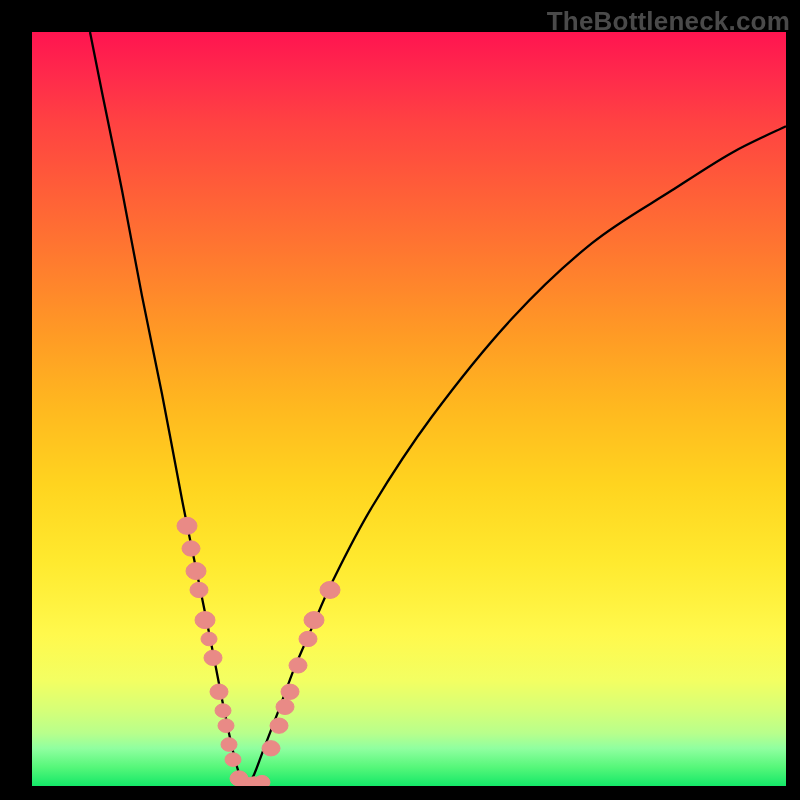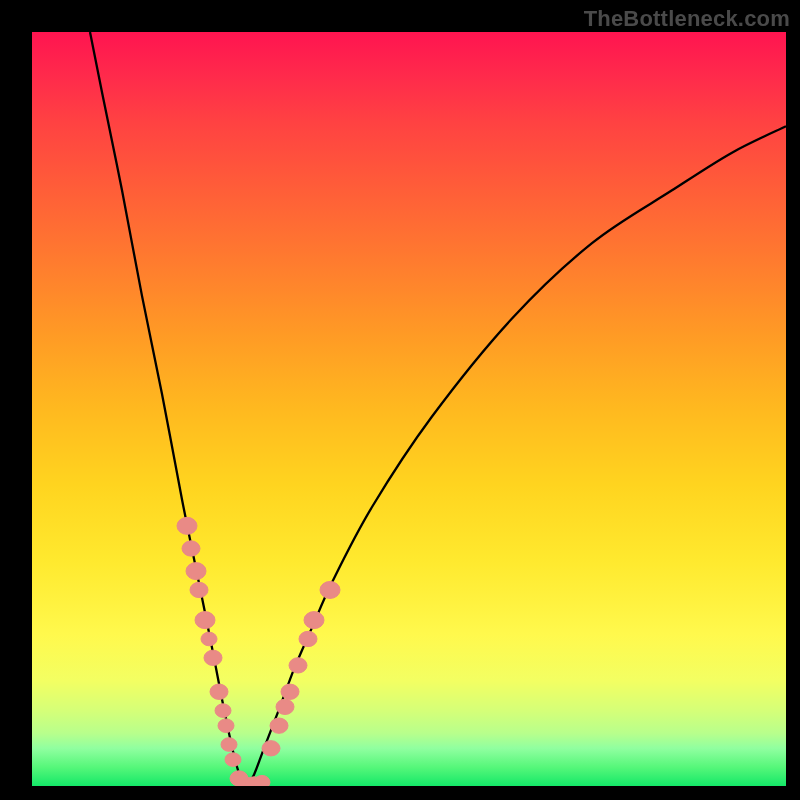--- a/index.html
+++ b/index.html
@@ -42,21 +42,21 @@
       #90ffa0 95%,
       #56f77a 97.5%,
       #14e868 100%
     );
   }
   .watermark {
     position: absolute;
     top: 6px;
     right: 10px;
     color: #4a4a4a;
-    font-size: 22px;
+    font-size: 26px;
     font-weight: 600;
     letter-spacing: 0.2px;
   }
   svg.curves {
     position: absolute;
     left: 0;
     top: 0;
     width: 754px;
     height: 754px;
     overflow: visible;

